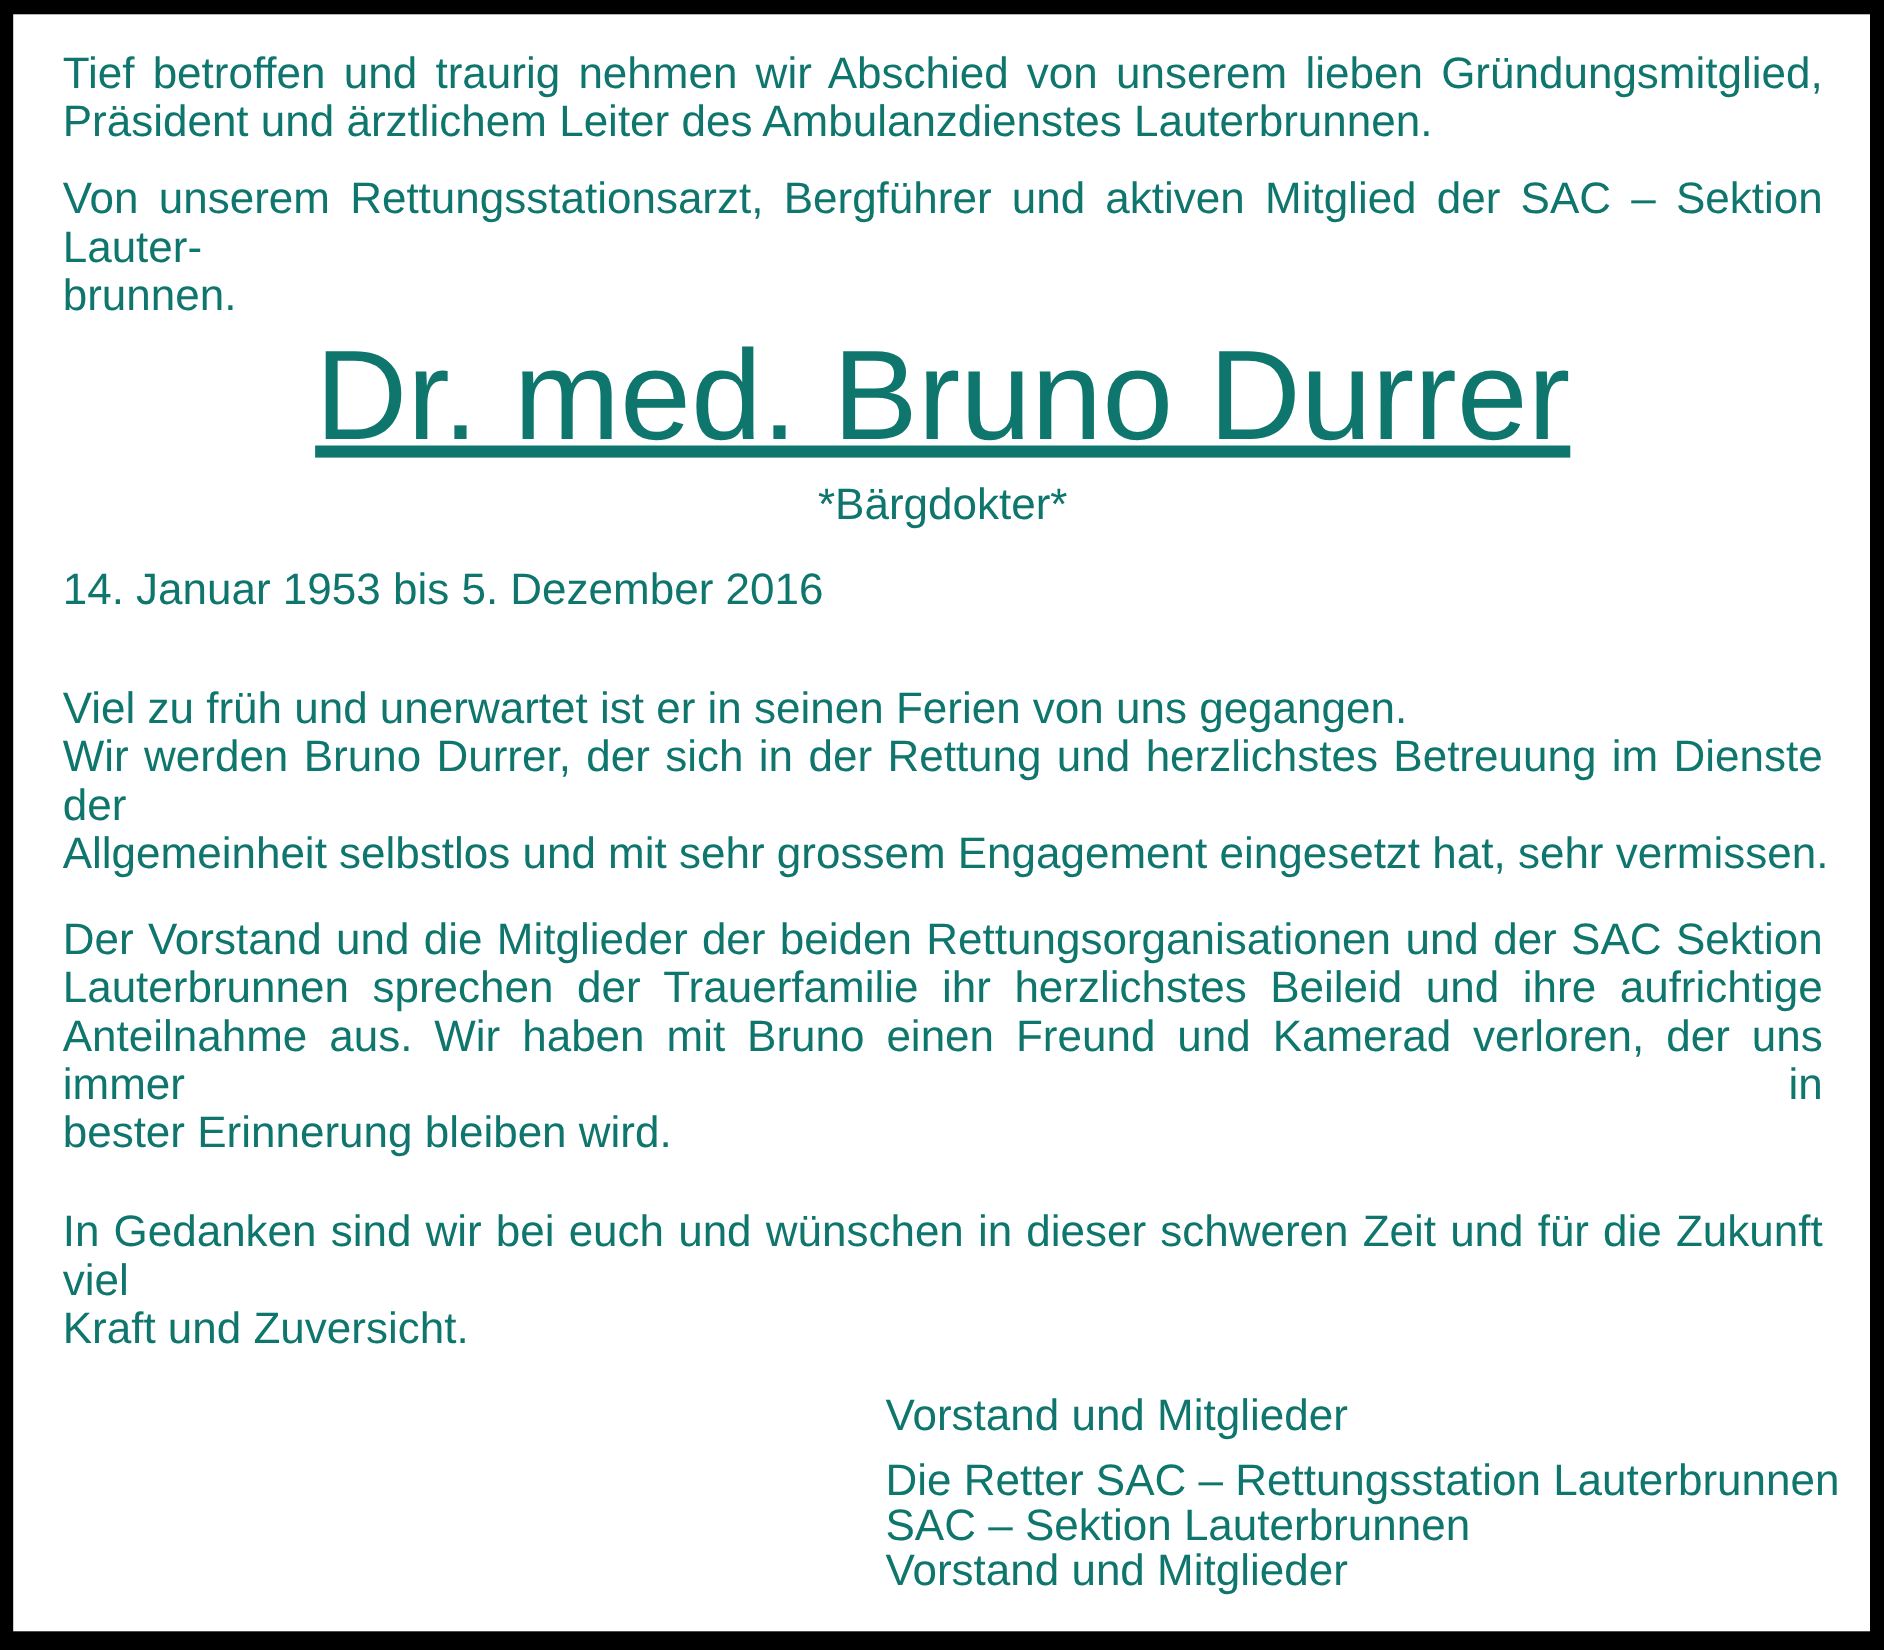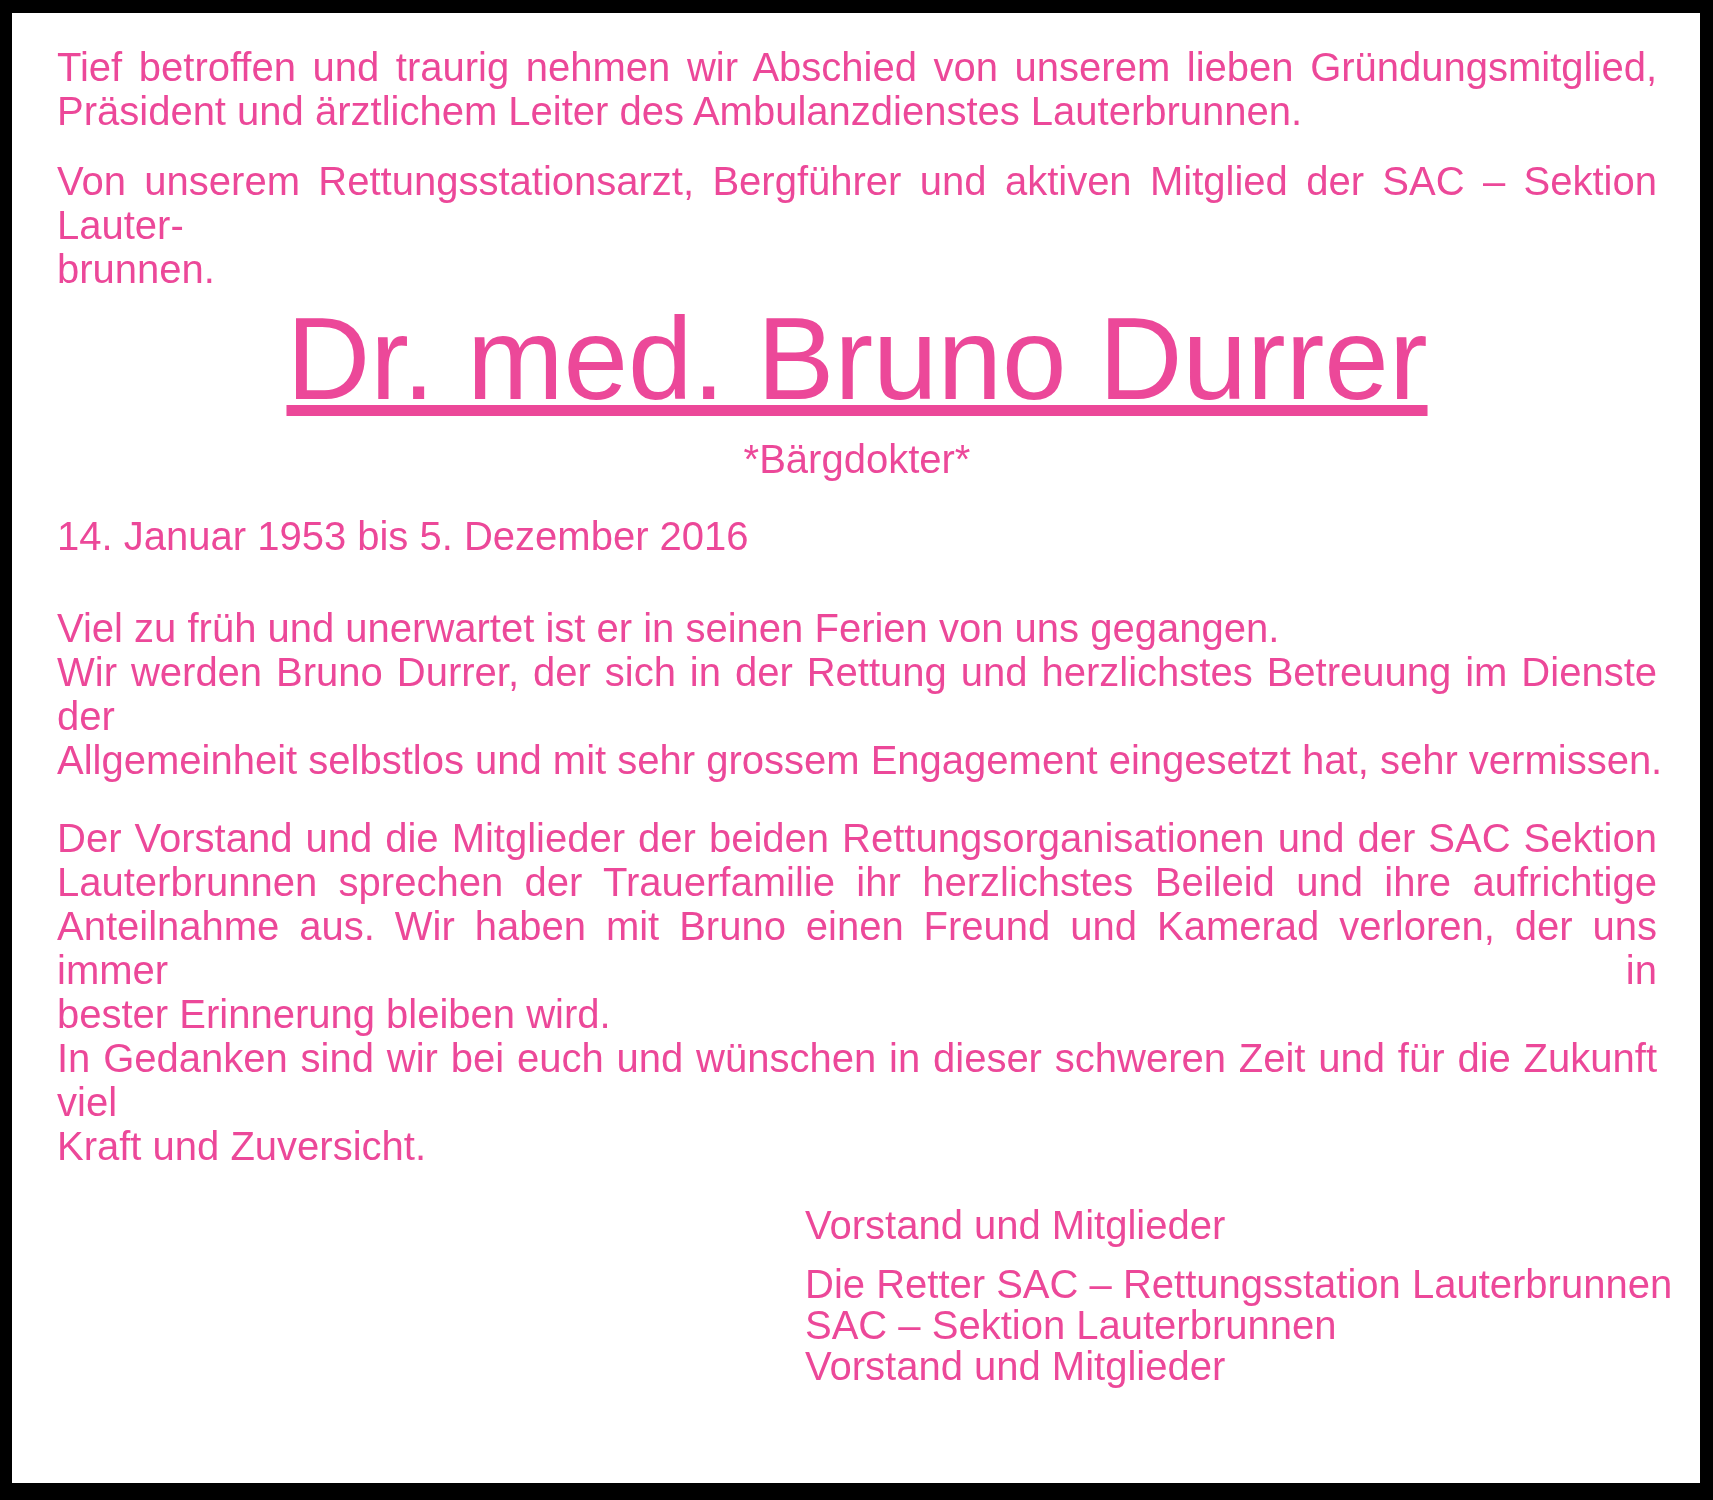--- a/index.html
+++ b/index.html
@@ -11,21 +11,21 @@
     position: relative;
   }
   .sheet {
     width: 100%; height: 100%;
     background: #ffffff;
     box-sizing: border-box;
     padding: 32px 43px 0 45px;
     font-family: "Liberation Sans", sans-serif;
     font-size: 40px;
     line-height: 44px;
-    color: #ec4899;
+    color: #0f766e;
     overflow: hidden;
   }
   .para { margin: 0; }
   .line { display: block; white-space: nowrap; }
   
   .line.j {
     white-space: normal;
     text-align: justify;
     text-align-last: justify;
     text-justify: inter-word;
@@ -35,23 +35,23 @@
     margin: 8px 0 0 0;
     font-size: 116px;
     line-height: 120px;
     font-weight: normal;
     text-align: center;
     letter-spacing: 0;
     text-decoration: underline;
   }
   .nickname   { margin-top: 18px; text-align: center; }
   .lifedates  { margin-top: 33px; text-align: left; }
-  .mt-p3      { margin-top: 48px; }
+  .mt-p3      { margin-top: 64px; }
   .mt-p4      { margin-top: 34px; }
-  .mt-p5      { }
+  .mt-p5      { margin-top: 46px; }
   .sig        { margin-left: 748px; line-height: 41px; }
   .mt-sig1    { margin-top: 37px; }
   .mt-sig2    { margin-top: 18px; }
 </style>
 </head>
 <body>
 
 <div class="page">
   <div class="sheet">
 

